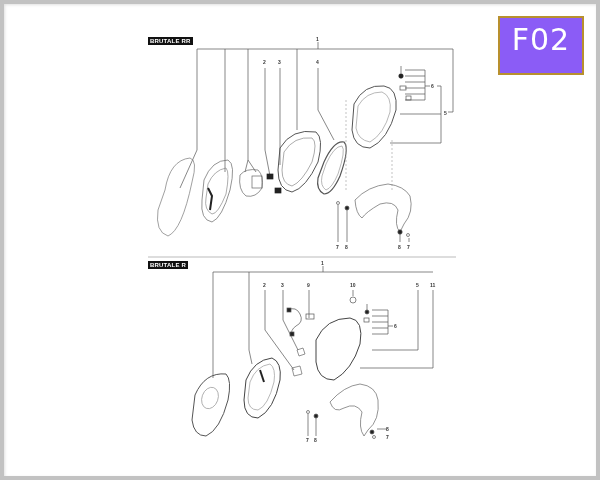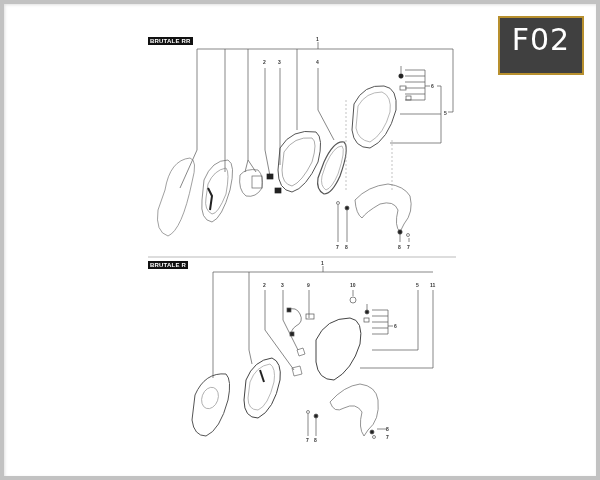--- a/index.html
+++ b/index.html
@@ -1,18 +1,18 @@
 <!DOCTYPE html>
 <html><head>
 <meta charset="utf-8">
 <style>
   html, body { margin: 0; padding: 0; }
   body { width: 600px; height: 480px; background: #ffffff; position: relative; overflow: hidden; font-family: "Liberation Sans", sans-serif; }
   .frame { position: absolute; left: 0; top: 0; width: 600px; height: 480px; box-sizing: border-box; border: 4px solid #c2c2c2; background: #ffffff; box-shadow: inset 1px 1px 3px rgba(0,0,0,0.12); }
-  .badge { position: absolute; left: 498px; top: 16px; width: 86px; height: 59px; box-sizing: border-box; background: #404040; border: 2px solid #b8902e; color: #ffffff; font-family: "DejaVu Sans", sans-serif; font-size: 30px; line-height: 44px; text-align: center; letter-spacing: 1px; }
+  .badge { position: absolute; left: 498px; top: 16px; width: 86px; height: 59px; box-sizing: border-box; background: #8b5cf6; border: 2px solid #b8902e; color: #ffffff; font-family: "DejaVu Sans", sans-serif; font-size: 30px; line-height: 44px; text-align: center; letter-spacing: 1px; }
   .section-label { position: absolute; background: #111111; color: #ffffff; font-family: "Liberation Sans", sans-serif; font-weight: bold; font-size: 6px; line-height: 8px; padding: 0 2px; letter-spacing: 0.2px; }
   svg.diagram { position: absolute; left: 0; top: 0; }
   .num { font-family: "Liberation Sans", sans-serif; font-size: 5px; font-weight: bold; fill: #333; }
 </style>
 </head>
 <body>
 
 <div class="frame"></div>
 
 <div class="badge">F02</div>

